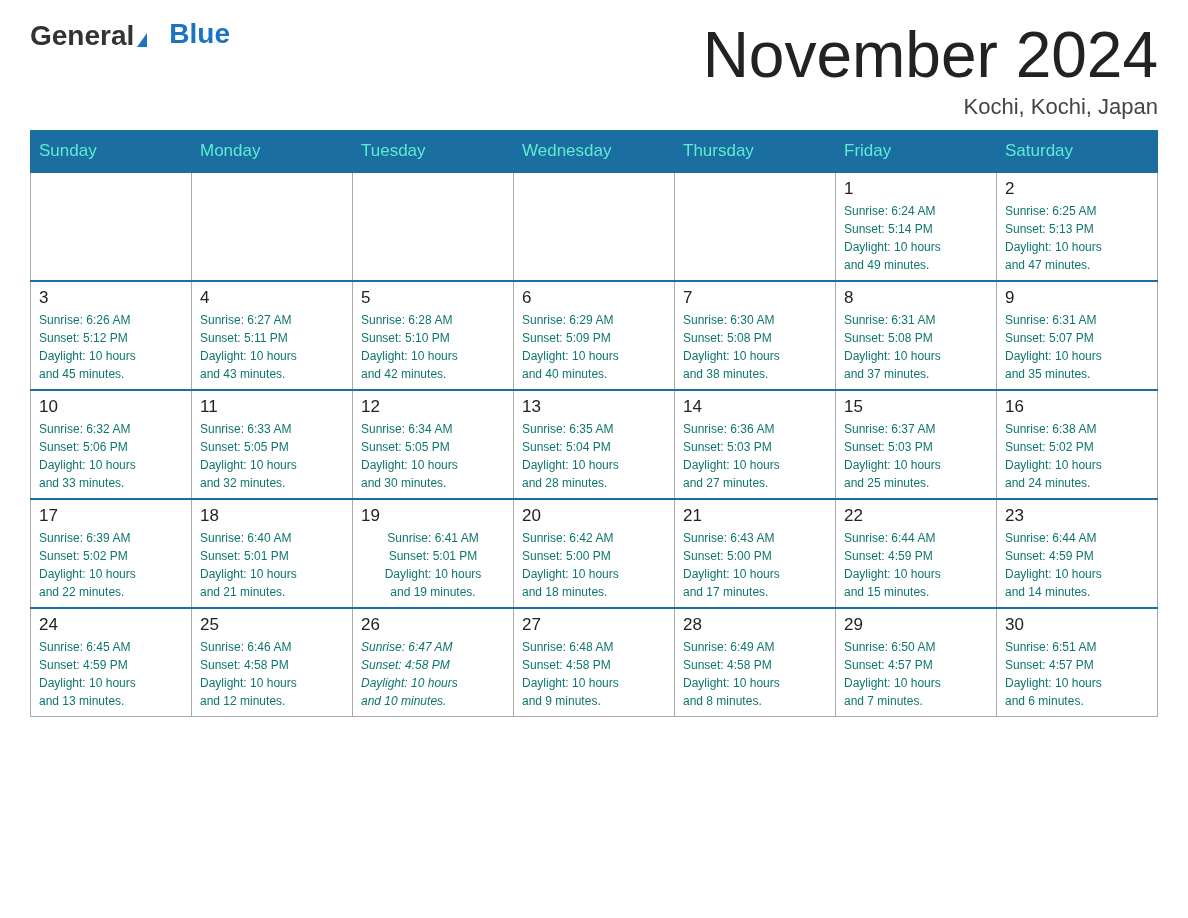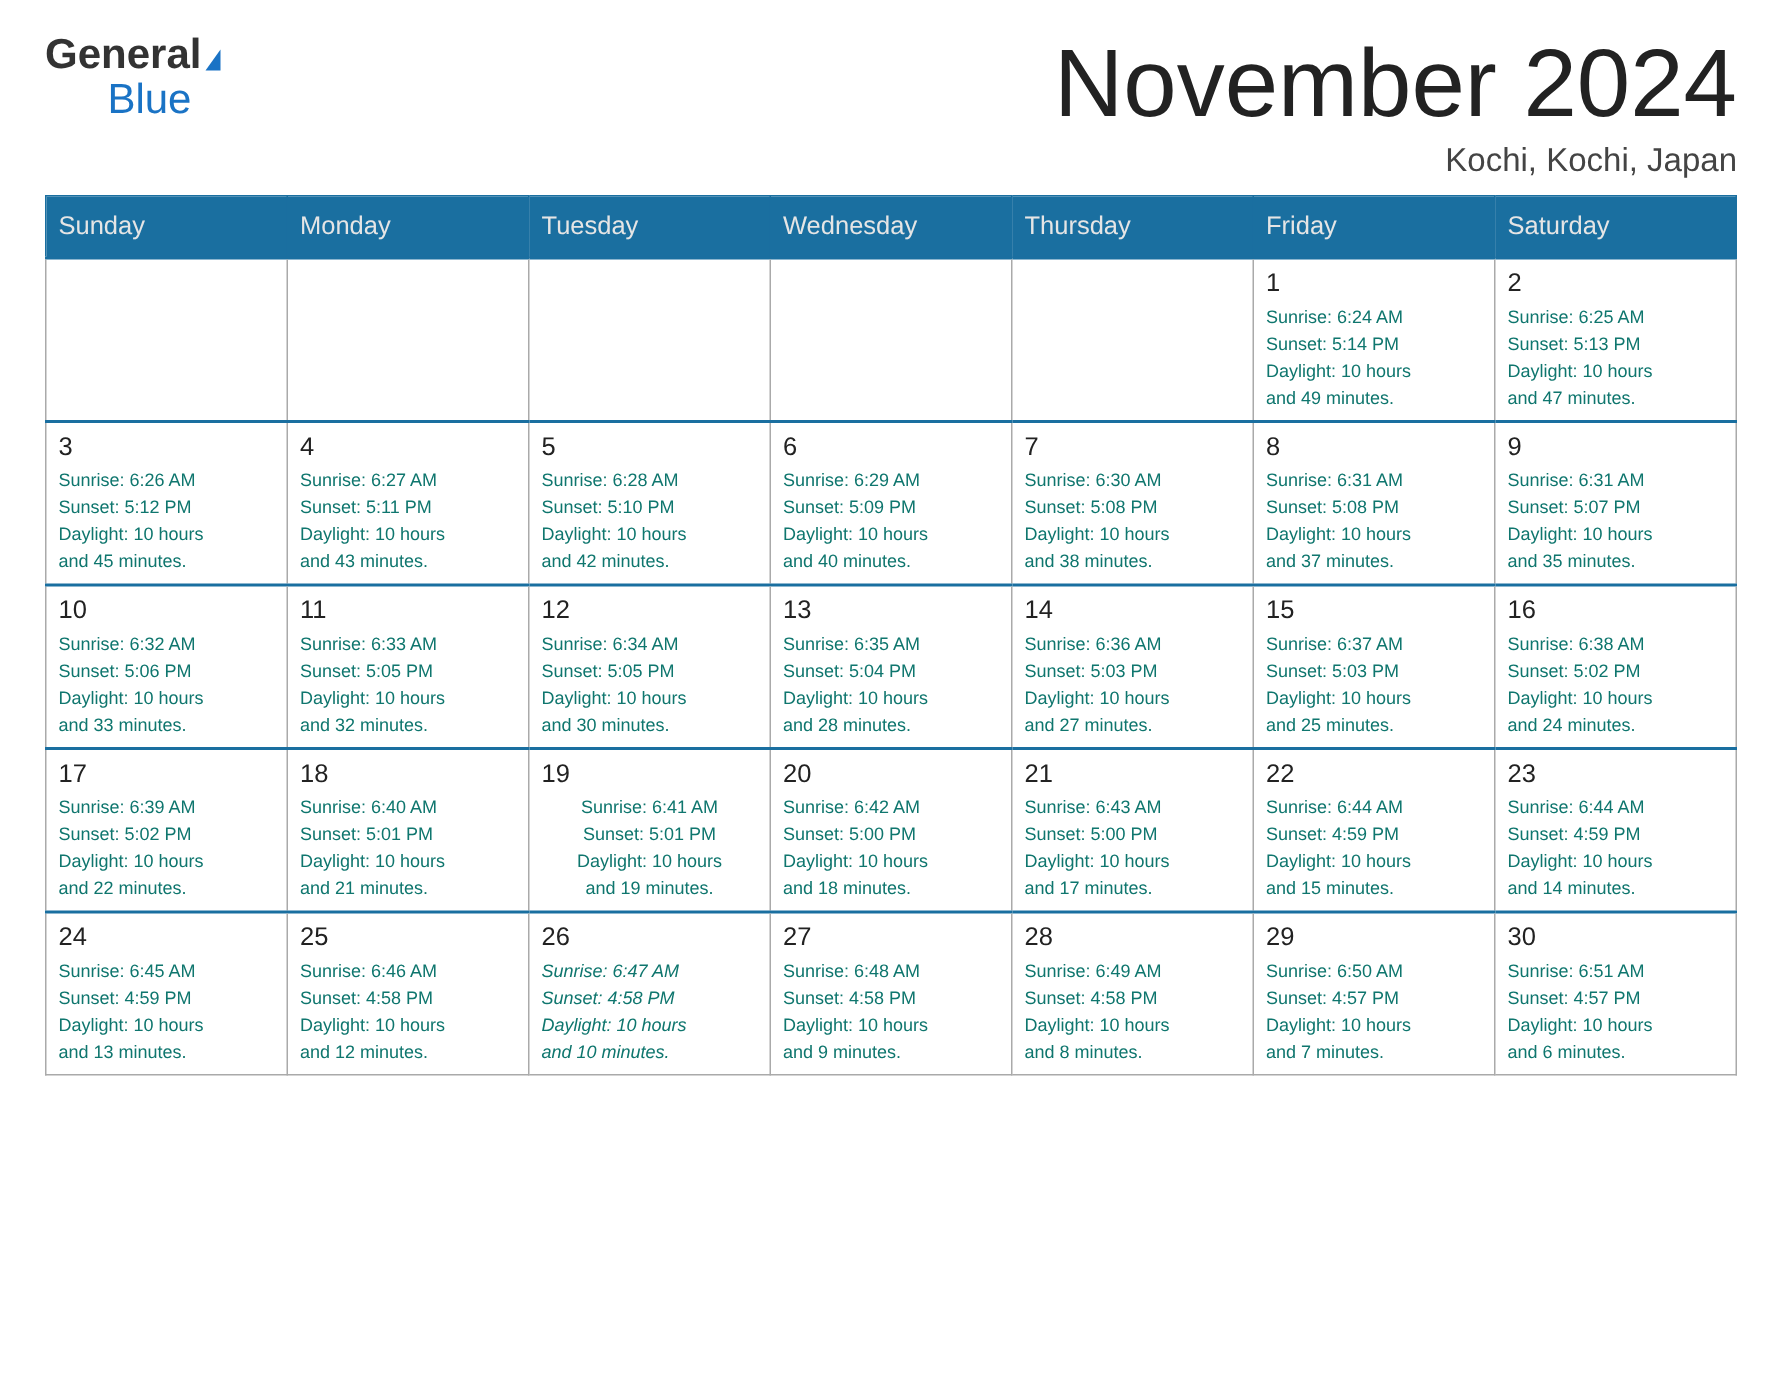--- a/index.html
+++ b/index.html
@@ -11,22 +11,22 @@
       min-height: 918px;
     }
     .header-row {
       display: flex;
       justify-content: space-between;
       align-items: flex-start;
       margin-bottom: 10px;
     }
     .logo {
       display: flex;
-      flex-direction: column;
-      align-items: center;
+      flex-direction: row;
+      align-items: flex-start;
     }
     .title-section {
       text-align: right;
     }
     .month-title {
       font-size: 64px;
       font-weight: normal;
       color: #222;
       line-height: 1.1;
     }
@@ -35,21 +35,21 @@
       color: #444;
       margin-top: 4px;
     }
     .calendar {
       width: 100%;
       border-collapse: collapse;
       margin-top: 10px;
     }
     .calendar th {
       background-color: #1a6fa0;
-      color: #e5e5e5;
+      color: #5eead4;
       font-size: 17px;
       font-weight: normal;
       padding: 10px 8px;
       text-align: left;
       border: 1px solid #1a6fa0;
     }
     .calendar td {
       vertical-align: top;
       padding: 6px 8px;
       border: 1px solid #aaa;
@@ -82,21 +82,21 @@
   </style>
 </head>
 <body>
 
 <div class="header-row">
   <div class="logo">
     <div>
       <span style="font-size:28px;font-weight:bold;color:#333;">General</span><span style="display:inline-block;width:0;height:0;border-left:10px solid transparent;border-right:0px solid transparent;border-bottom:14px solid #1a73c5;margin-left:3px;position:relative;top:2px;"></span>
     </div>
     <div style="margin-top:-2px;padding-left:22px;">
-      <span style="font-size:28px;font-weight:normal;color:#1a73c5;">Blue</span>
+      <span style="font-size:28px;font-weight:bold;color:#1a73c5;">Blue</span>
     </div>
   </div>
   <div class="title-section">
     <div class="month-title">November 2024</div>
     <div class="location">Kochi, Kochi, Japan</div>
   </div>
 </div>
 
 <table class="calendar">
   <thead>

